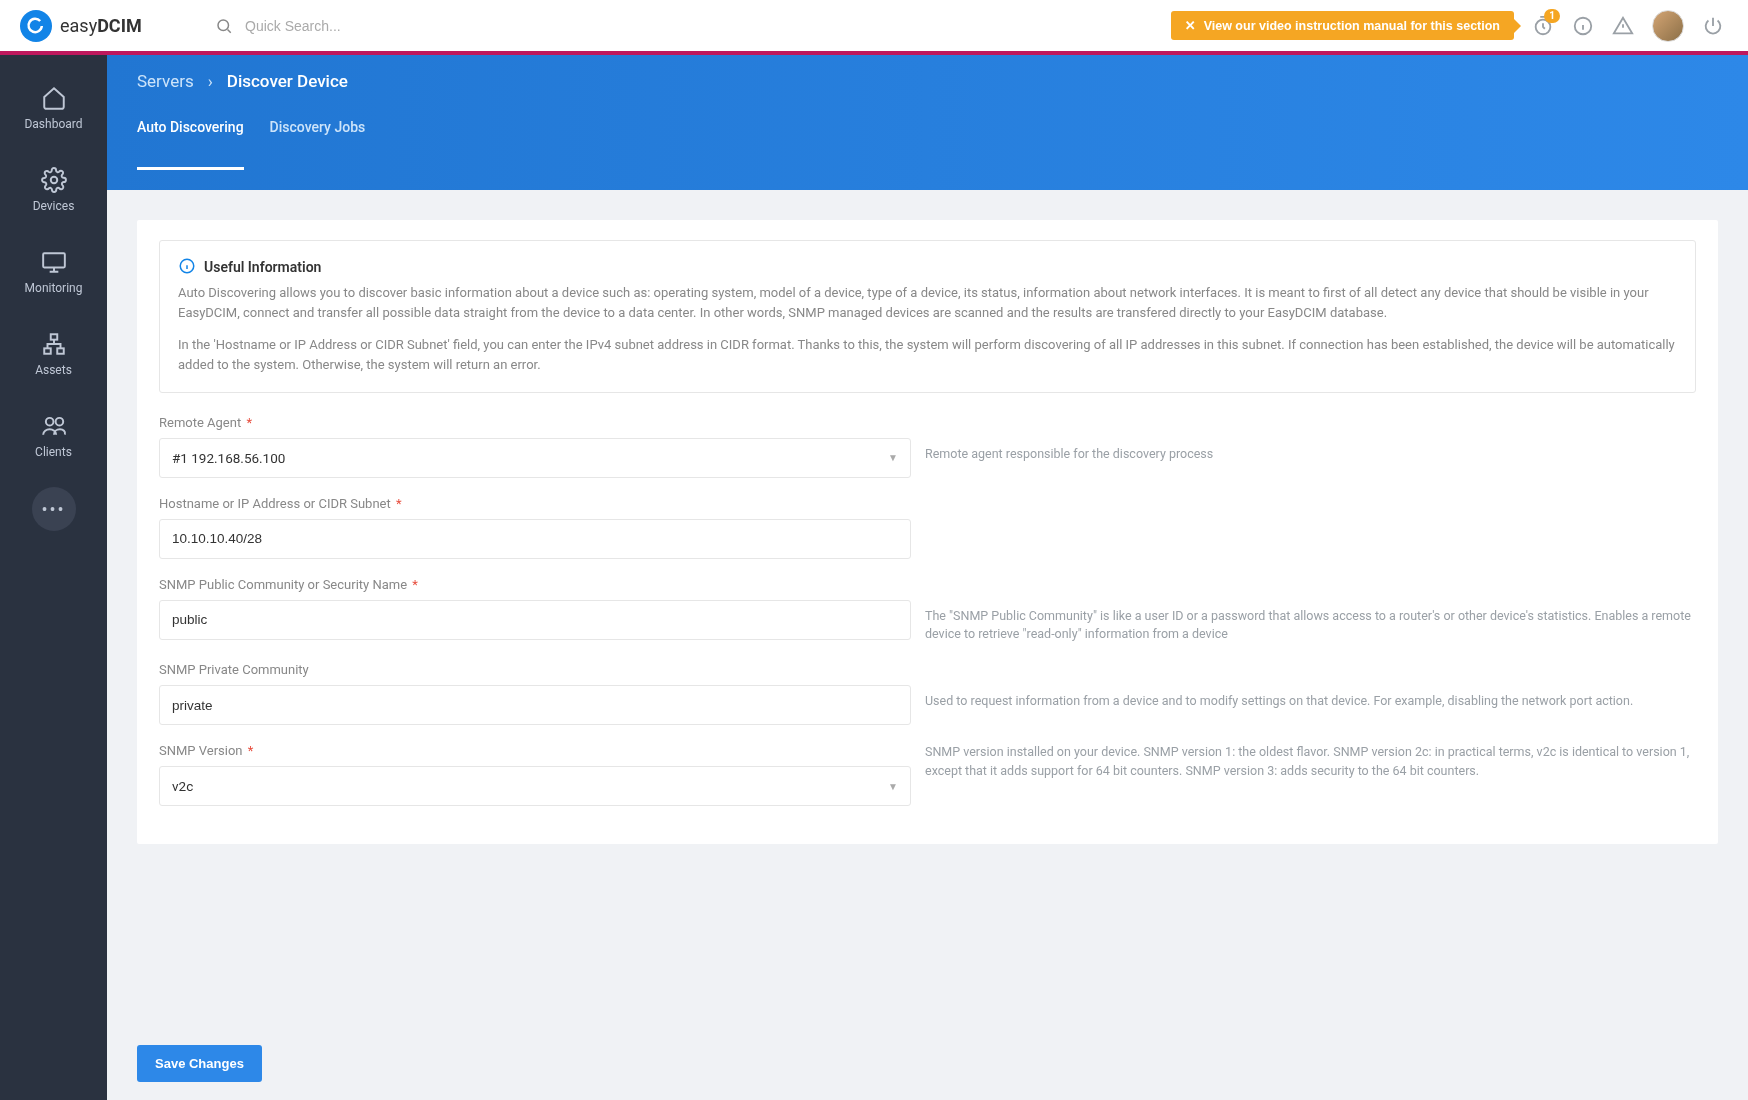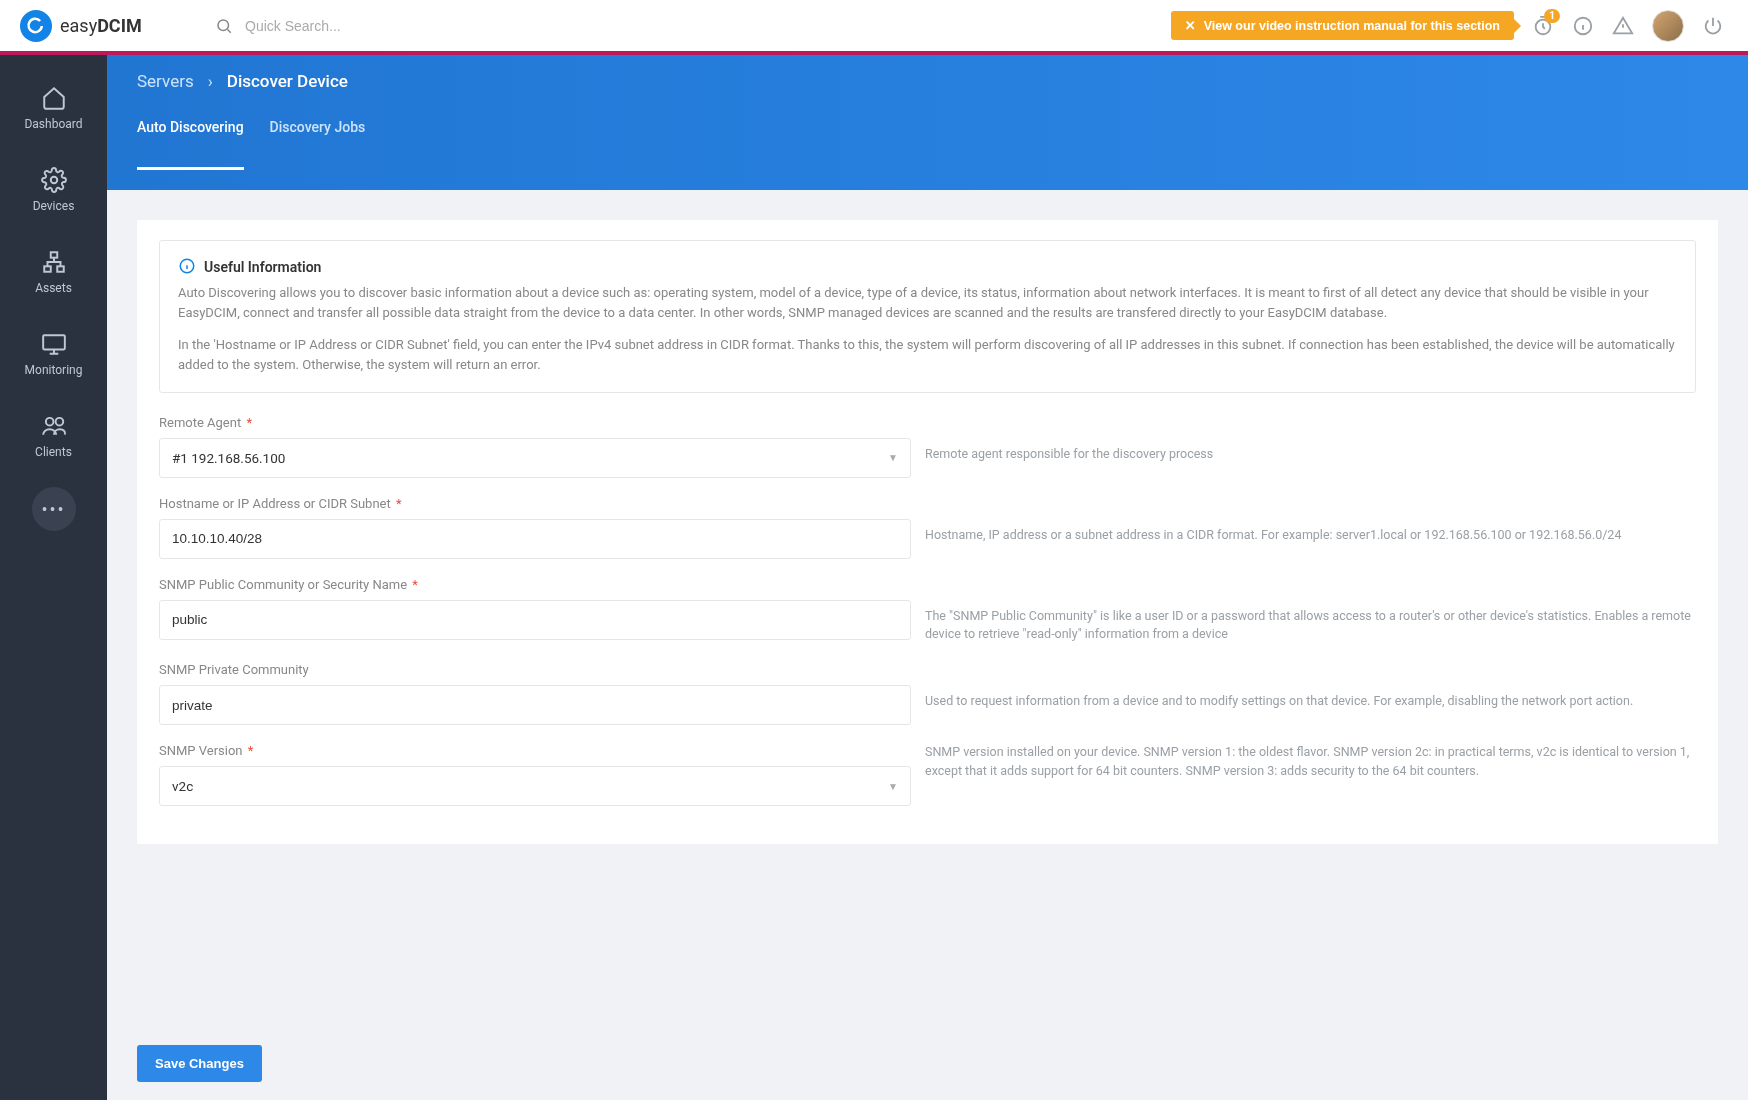--- a/index.html
+++ b/index.html
@@ -127,33 +127,33 @@
   </div>
   <div class="side-item">
     <svg class="side-icon" viewBox="0 0 24 24" fill="none" stroke="currentColor" stroke-width="1.8">
         <circle cx="12" cy="12" r="3"></circle>
         <path d="M19.4 15a1.7 1.7 0 0 0 .3 1.8l.1.1a2 2 0 1 1-2.8 2.8l-.1-.1a1.7 1.7 0 0 0-1.8-.3 1.7 1.7 0 0 0-1 1.5V21a2 2 0 0 1-4 0v-.1a1.7 1.7 0 0 0-1-1.5 1.7 1.7 0 0 0-1.8.3l-.1.1a2 2 0 1 1-2.8-2.8l.1-.1a1.7 1.7 0 0 0 .3-1.8 1.7 1.7 0 0 0-1.5-1H3a2 2 0 0 1 0-4h.1a1.7 1.7 0 0 0 1.5-1 1.7 1.7 0 0 0-.3-1.8l-.1-.1a2 2 0 1 1 2.8-2.8l.1.1a1.7 1.7 0 0 0 1.8.3h0a1.7 1.7 0 0 0 1-1.5V3a2 2 0 0 1 4 0v.1a1.7 1.7 0 0 0 1 1.5 1.7 1.7 0 0 0 1.8-.3l.1-.1a2 2 0 1 1 2.8 2.8l-.1.1a1.7 1.7 0 0 0-.3 1.8v0a1.7 1.7 0 0 0 1.5 1H21a2 2 0 0 1 0 4h-.1a1.7 1.7 0 0 0-1.5 1z"></path>
       </svg>
     <span class="side-label">Devices</span>
   </div>
   <div class="side-item">
     <svg class="side-icon" viewBox="0 0 24 24" fill="none" stroke="currentColor" stroke-width="1.8">
+        <rect x="2" y="4" width="20" height="13" rx="1"></rect>
+        <path d="M8 21h8M12 17v4"></path>
+      </svg>
+    <span class="side-label">Monitoring</span>
+  </div>
+  <div class="side-item">
+    <svg class="side-icon" viewBox="0 0 24 24" fill="none" stroke="currentColor" stroke-width="1.8">
         <rect x="9" y="3" width="6" height="5"></rect>
         <rect x="3" y="16" width="6" height="5"></rect>
         <rect x="15" y="16" width="6" height="5"></rect>
         <path d="M12 8v4M6 16v-4h12v4"></path>
       </svg>
     <span class="side-label">Assets</span>
-  </div>
-  <div class="side-item">
-    <svg class="side-icon" viewBox="0 0 24 24" fill="none" stroke="currentColor" stroke-width="1.8">
-        <rect x="2" y="4" width="20" height="13" rx="1"></rect>
-        <path d="M8 21h8M12 17v4"></path>
-      </svg>
-    <span class="side-label">Monitoring</span>
   </div>
   <div class="side-item">
     <svg class="side-icon" viewBox="0 0 24 24" fill="none" stroke="currentColor" stroke-width="1.8">
         <circle cx="8" cy="8" r="3.5"></circle>
         <circle cx="17" cy="8" r="3.5"></circle>
         <path d="M2 20c0-3 3-5 6-5s6 2 6 5M12 20c0-3 2.5-5 5.5-5s5.5 2 4.5 5"></path>
       </svg>
     <span class="side-label">Clients</span>
   </div>
   <div class="side-more">
@@ -199,21 +199,20 @@
       <div class="form-right">Remote agent responsible for the discovery process</div>
     </div>
 
     <div class="form-row">
       <div class="form-left">
         <label class="form-label"><span>Hostname or IP Address or CIDR Subnet</span> <span class="req">*</span></label>
         <div class="form-control">
           <input value="10.10.10.40/28" style="">
         </div>
       </div>
-      <div class="form-right">Hostname, IP address or a subnet address in a CIDR format. For example: server1.local or 192.168.56.100 or 192.168.56.0/24</div>
     </div>
 
     <div class="form-row">
       <div class="form-left">
         <label class="form-label"><span>SNMP Public Community or Security Name</span> <span class="req">*</span></label>
         <div class="form-control">
           <input value="public" style="">
         </div>
       </div>
       <div class="form-right">The "SNMP Public Community" is like a user ID or a password that allows access to a router's or other device's statistics. Enables a remote device to retrieve "read-only" information from a device</div>

